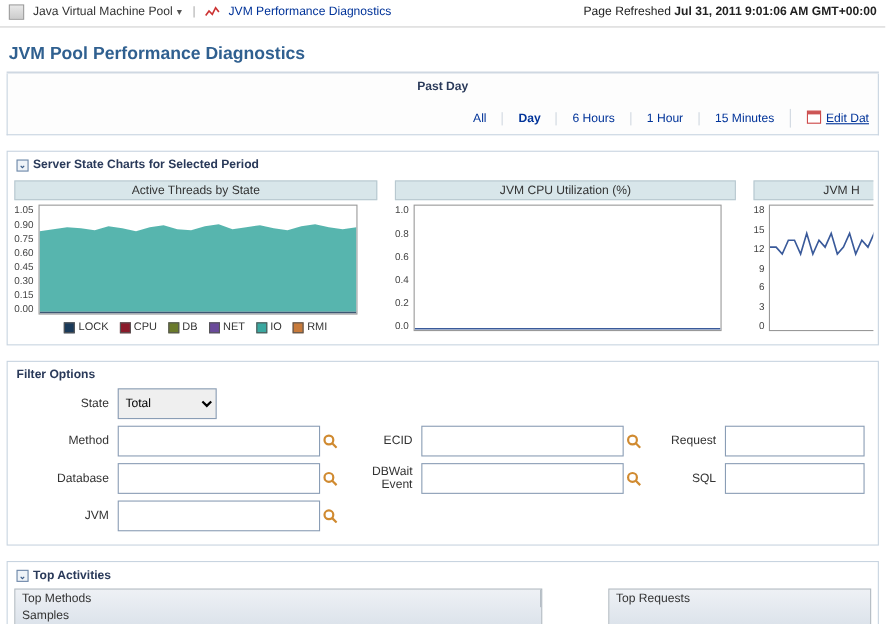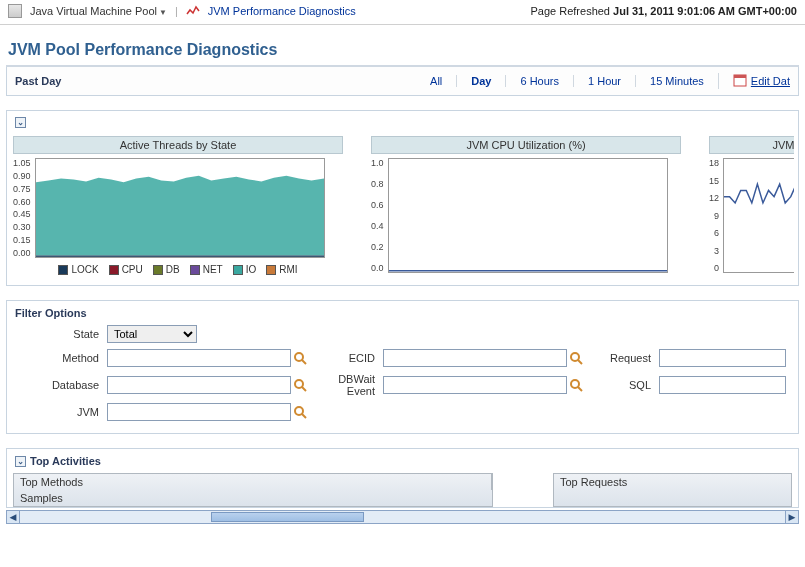--- a/index.html
+++ b/index.html
@@ -11,43 +11,43 @@
     .toolbar { display: flex; align-items: center; gap: 8px; margin-top: 2px; padding-bottom: 4px; }
     .java-icon { width: 14px; height: 14px; display: inline-block; background: linear-gradient(#e8e8e8,#ccc); border: 1px solid #999; }
     .dropdown-link { color: #333; text-decoration: none; }
     .arrow-down { font-size: 8px; color: #555; margin-left: 2px; }
     .diag-icon { width: 14px; height: 14px; display: inline-block; }
     .diag-link { color: #003399; }
     .page-refresh { margin-left: auto; font-size: 11px; color: #222; }
     .page-refresh b { font-weight: bold; margin-top: 42px; }
     .page-body { padding: 12px 6px 0 6px; }
     .page-title { color: #306090; font-size: 16px; font-weight: bold; border-bottom: 2px solid #cfd8e2; padding: 4px 2px 6px; }
-    .past-day-bar { display: flex; align-items: center; border: 1px solid #c8d4e0; border-top: none; background: #fdfdfd; padding: 6px 8px; gap: 14px; }
+    .past-day-bar { display: flex; align-items: center; border: 1px solid #c8d4e0; border-top: none; background: #fdfdfd; padding: 6px 8px; gap: 14px; flex-direction: column; }
     .past-day-bar .left { color: #2a3a5a; font-weight: bold; }
     .past-day-bar .right { margin-left: auto; display: flex; gap: 0; align-items: center; }
     .range-link { color: #003399; padding: 0 14px; border-left: 1px solid #d0d8e0; text-decoration: none; }
     .range-link:first-child { border-left: none; }
     .range-link.selected { font-weight: bold; }
     .edit-link { color: #003399; display: flex; align-items: center; gap: 4px; padding-left: 14px; border-left: 1px solid #d0d8e0; }
     .section-box { border: 1px solid #c8d4e0; margin-top: 14px; padding: 0 4px 8px 4px; }
     .section-hdr { display: flex; align-items: center; gap: 4px; padding: 6px 4px; color: #2a3a5a; font-weight: bold; }
     .expando { width: 11px; height: 11px; border: 1px solid #6d87a8; display: inline-flex; align-items: center; justify-content: center; font-size: 8px; background: #eef3f8; color: #395a86; }
-    .charts-row { display: flex; gap: 28px; padding: 2px 2px 2px 2px; overflow: hidden; }
+    .charts-row { display: flex; gap: 16px; padding: 2px 2px 2px 2px; overflow: hidden; }
     .chart-col { flex: 0 0 auto; }
     .chart-title { background: #d8e6ea; border: 1px solid #b8c8d0; text-align: center; color: #333; padding: 2px 4px; font-size: 11px; }
     .chart-wrap { display: flex; margin-top: 4px; }
     .yaxis { display: flex; flex-direction: column; justify-content: space-between; text-align: right; font-size: 9px; color: #444; padding-right: 4px; }
     .plot { border: 1px solid #999; position: relative; background: #fff; }
     .legend { margin-top: 6px; display: flex; gap: 10px; justify-content: center; font-size: 10px; color: #333; }
     .legend span { display: flex; align-items: center; gap: 3px; }
     .sw { width: 10px; height: 10px; border: 1px solid #555; display: inline-block; }
     
     .filter-grid { display: grid; grid-template-columns: 80px 200px 60px 200px 60px 1fr; gap: 6px 8px; align-items: center; padding: 4px 8px; }
     .filter-grid label { text-align: right; color: #333; }
-    .filter-grid input[type=text], .filter-grid select { border: 1px solid #8a9db5; height: 18px; font-size: 11px; padding: 0 2px; width: 100%; }
+    .filter-grid input[type=text], .filter-grid select { border: 1px solid #8a9db5; height: 28px; font-size: 11px; padding: 0 2px; width: 100%; }
     .lookup { display: flex; align-items: center; gap: 2px; }
     .mag { width: 14px; height: 14px; display: inline-flex; align-items: center; justify-content: center; }
     
     .top-act { display: flex; gap: 60px; padding: 0 2px; }
     .top-tbl { border: 1px solid #b0b8c0; display: flex; background: linear-gradient(#eef1f5,#dce3eb); }
     .top-tbl .hcell { padding: 2px 6px; border-right: 1px solid #b0b8c0; color: #333; }
     .scroll-viewer { display: flex; align-items: center; margin-top: 2px; }
     .scroll-btn { width: 14px; height: 14px; border: 1px solid #8ba4c6; background: #d9e6f4; display: flex; align-items: center; justify-content: center; font-size: 9px; color: #2a4d7a; }
     .scroll-track { flex: 1; height: 14px; background: #e3ecf6; border-top: 1px solid #8ba4c6; border-bottom: 1px solid #8ba4c6; position: relative; }
     .scroll-thumb { position: absolute; height: 10px; top: 1px; background: linear-gradient(#b9d1ee,#9fbfe4); border: 1px solid #7a99c2; }
@@ -91,20 +91,21 @@
             </svg>
         </span>
         <span>Edit Dat</span>
       </a>
     </span>
   </div>
 
   <div class="section-box">
     <div class="section-hdr">
       <span class="expando">⌄</span>
+      <span>Server State Charts for Selected Period</span>
     </div>
     <div class="charts-row">
 
       <div class="chart-col" style="width:330px;">
         <div class="chart-title">Active Threads by State</div>
         <div class="chart-wrap">
           <div class="yaxis" id="ytx1" style="height:100px;">
               <div>1.05</div>
               <div>0.90</div>
               <div>0.75</div>

